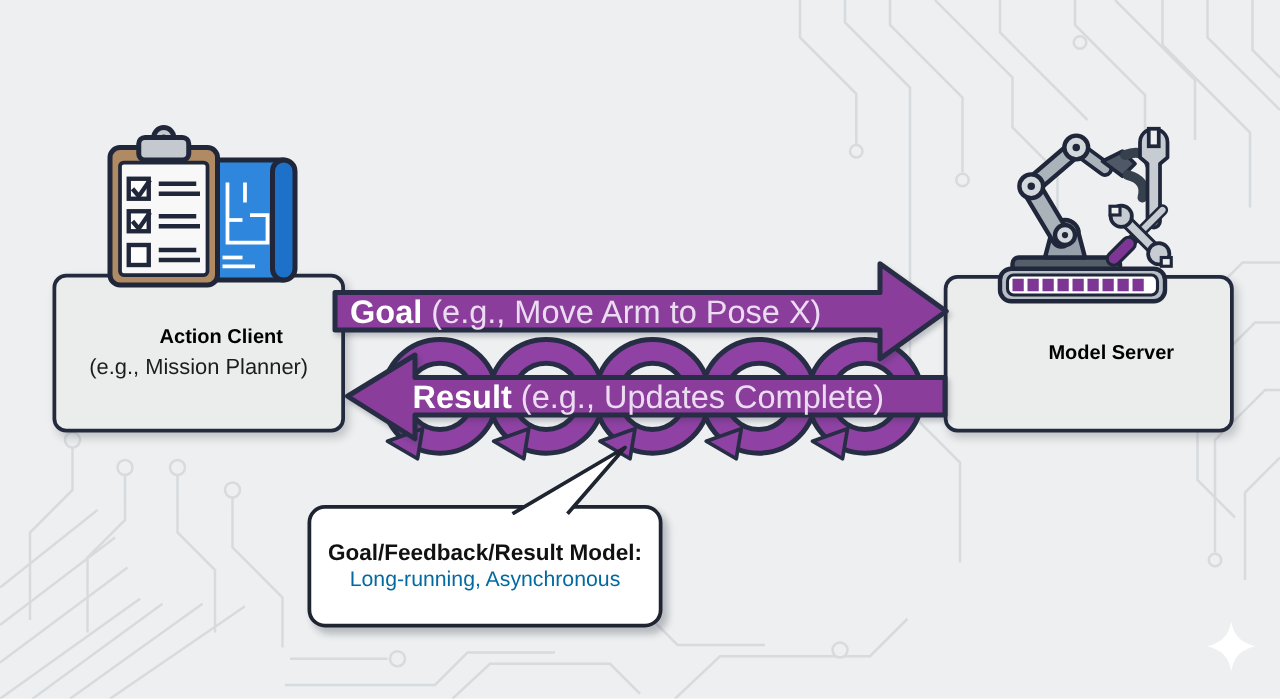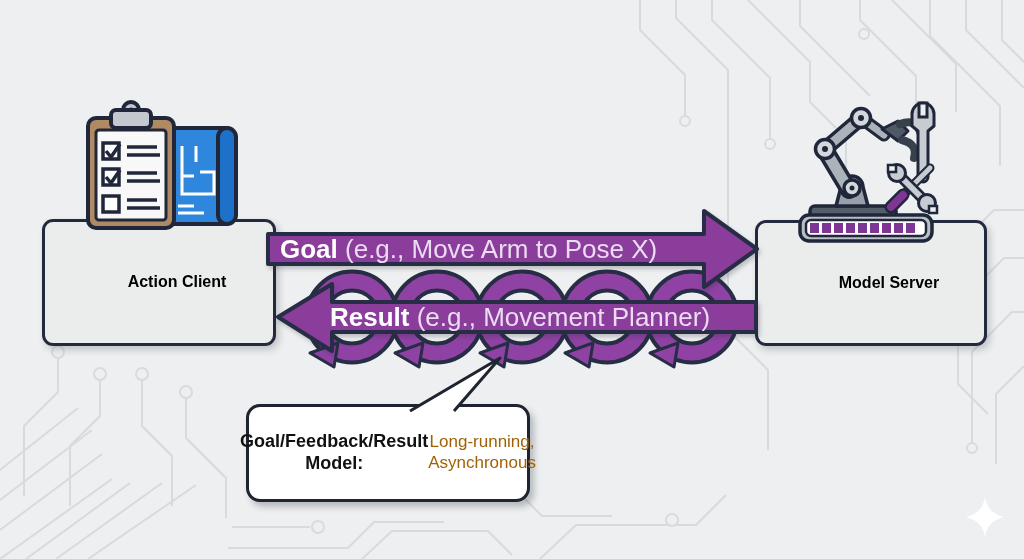--- a/index.html
+++ b/index.html
@@ -15,23 +15,23 @@
   .node-sub{font-size:17.5px;color:#1c1c1c;line-height:1.2;margin-top:3px;}
   .client-box{left:42px;top:219px;width:228px;height:121px;}
   .server-box{left:755px;top:220px;width:226px;height:120px;}
   .arrow-label{position:absolute;z-index:3;font-size:26px;text-align:left;color:#ecdcf2;}
   .arrow-label b{color:#ffffff;}
   .arrow-label span{white-space:pre;}
   .goal-label{left:280px;top:234px;width:415px;height:30px;line-height:30px;}
   .result-label{left:330px;top:302px;width:390px;height:30px;line-height:30px;}
   .callout{position:absolute;z-index:3;left:246px;top:404px;width:278px;height:92px;background:#ffffff;
     border:3px solid #1e2430;border-radius:14px;box-shadow:4px 5px 6px rgba(40,45,60,.28);
-    display:flex;flex-direction:row;align-items:center;justify-content:center;text-align:center;}
+    display:flex;flex-direction:column;align-items:center;justify-content:center;text-align:center;}
   .callout-title{font-size:18px;font-weight:bold;color:#111;line-height:1.22;}
-  .callout-line{font-size:17px;color:#a16207;line-height:1.22;}
+  .callout-line{font-size:17px;color:#0369a1;line-height:1.22;}
   .tail{position:absolute;z-index:4;left:400px;top:350px;}
   .shadow{filter:drop-shadow(2px 3px 2px rgba(40,45,60,.25));}
 </style>
 </head>
 <body>
 
 <div class="stage">
 
   <svg class="layer bg" viewBox="0 0 1024 559">
     <g fill="none" stroke="#d8dbde" stroke-width="2">
@@ -84,20 +84,21 @@
       <circle cx="186" cy="392" r="6"></circle>
       <circle cx="318" cy="527" r="6"></circle>
       <circle cx="436" cy="442" r="6"></circle>
       <circle cx="672" cy="520" r="6"></circle>
     </g>
     <path fill="#ffffff" d="M985,497 C987,509 993,514 1004,517 C993,520 987,525 985,537 C983,525 977,520 966,517 C977,514 983,509 985,497 Z"></path>
   </svg>
 
   <div class="node-box client-box">
     <div class="node-title">Action Client</div>
+    <div class="node-sub">(e.g., Mission Planner)</div>
   </div>
   <div class="node-box server-box">
     <div class="node-title">Model Server</div>
   </div>
 
   <svg class="layer art" viewBox="0 0 1024 559">
 
     <g>
       <g>
         <circle cx="352" cy="317" r="36" fill="none" stroke="#272d44" stroke-width="23"></circle>
@@ -212,21 +213,21 @@
           <rect x="894" y="223" width="9" height="10"></rect>
         <rect x="906" y="223" width="9" height="10"></rect>
       </g>
     </g>
   </svg>
 
   <div class="arrow-label goal-label">
     <b>Goal</b><span> (e.g., Move Arm to Pose X)</span>
   </div>
   <div class="arrow-label result-label">
-    <b>Result</b><span> (e.g., Movement Planner)</span>
+    <b>Result</b><span> (e.g., Updates Complete)</span>
   </div>
 
   <div class="callout">
     <div class="callout-title">Goal/Feedback/Result Model:</div>
     <div class="callout-line">Long-running, Asynchronous</div>
   </div>
   <svg class="tail" width="110" height="62" viewBox="0 0 110 62">
     <path d="M10,61 L100,8 L54,61" fill="#ffffff" stroke="#1e2430" stroke-width="3" stroke-linejoin="round"></path>
   </svg>
 

